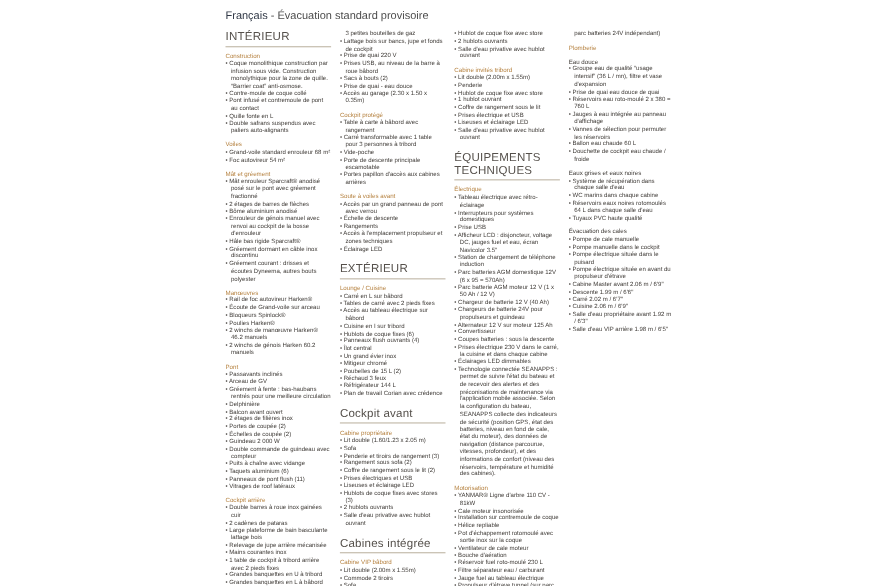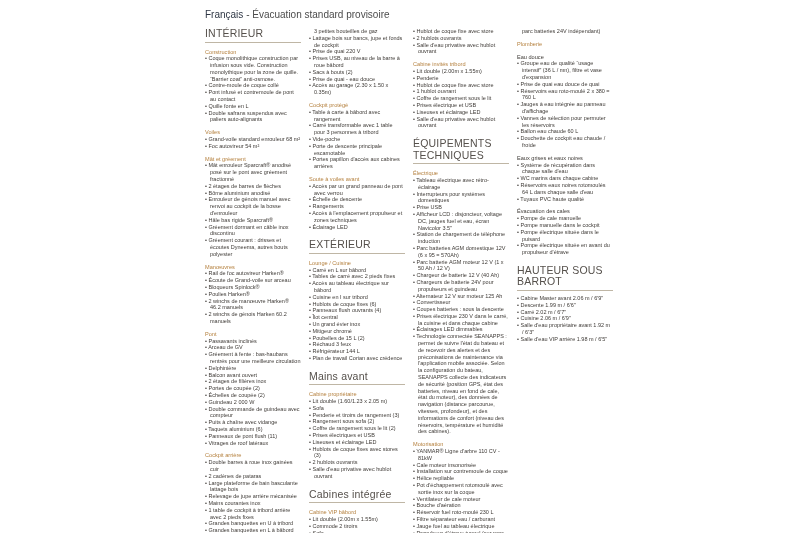--- a/index.html
+++ b/index.html
@@ -105,21 +105,21 @@
         <div class="li"><span class="bullet">• </span>Cuisine en I sur tribord</div>
         <div class="li"><span class="bullet">• </span>Hublots de coque fixes (6)</div>
         <div class="li"><span class="bullet">• </span>Panneaux flush ouvrants (4)</div>
         <div class="li"><span class="bullet">• </span>Îlot central</div>
         <div class="li"><span class="bullet">• </span>Un grand évier inox</div>
         <div class="li"><span class="bullet">• </span>Mitigeur chromé</div>
         <div class="li"><span class="bullet">• </span>Poubelles de 15 L (2)</div>
         <div class="li"><span class="bullet">• </span>Réchaud 3 feux</div>
         <div class="li"><span class="bullet">• </span>Réfrigérateur 144 L</div>
         <div class="li"><span class="bullet">• </span>Plan de travail Corian avec crédence</div>
-        <div class="h1">Mains avant</div>
+        <div class="h1">Cockpit avant</div>
         <div class="h2">Cabine propriétaire</div>
         <div class="li"><span class="bullet">• </span>Lit double (1.60/1.23 x 2.05 m)</div>
         <div class="li"><span class="bullet">• </span>Sofa</div>
         <div class="li"><span class="bullet">• </span>Penderie et tiroirs de rangement (3)</div>
         <div class="li"><span class="bullet">• </span>Rangement sous sofa (2)</div>
         <div class="li"><span class="bullet">• </span>Coffre de rangement sous le lit (2)</div>
         <div class="li"><span class="bullet">• </span>Prises électriques et USB</div>
         <div class="li"><span class="bullet">• </span>Liseuses et éclairage LED</div>
         <div class="li"><span class="bullet">• </span>Hublots de coque fixes avec stores (3)</div>
         <div class="li"><span class="bullet">• </span>2 hublots ouvrants</div>
@@ -187,21 +187,20 @@
         <div class="plain">Eaux grises et eaux noires</div>
         <div class="li"><span class="bullet">• </span>Système de récupération dans chaque salle d'eau</div>
         <div class="li"><span class="bullet">• </span>WC marins dans chaque cabine</div>
         <div class="li"><span class="bullet">• </span>Réservoirs eaux noires rotomoulés 64 L dans chaque salle d'eau</div>
         <div class="li"><span class="bullet">• </span>Tuyaux PVC haute qualité</div>
         <div class="plain">Évacuation des cales</div>
         <div class="li"><span class="bullet">• </span>Pompe de cale manuelle</div>
         <div class="li"><span class="bullet">• </span>Pompe manuelle dans le cockpit</div>
         <div class="li"><span class="bullet">• </span>Pompe électrique située dans le puisard</div>
         <div class="li"><span class="bullet">• </span>Pompe électrique située en avant du propulseur d'étrave</div>
-        <div class="h1">HAUTEUR SOUS BARROT</div>
         <div class="li"><span class="bullet">• </span>Cabine Master avant 2.06 m / 6'9"</div>
         <div class="li"><span class="bullet">• </span>Descente 1.99 m / 6'6"</div>
         <div class="li"><span class="bullet">• </span>Carré 2.02 m / 6'7"</div>
         <div class="li"><span class="bullet">• </span>Cuisine 2.06 m / 6'9"</div>
         <div class="li"><span class="bullet">• </span>Salle d'eau propriétaire avant 1.92 m / 6'3"</div>
         <div class="li"><span class="bullet">• </span>Salle d'eau VIP arrière 1.98 m / 6'5"</div>
       </div>
   </div>
 </div>
 

